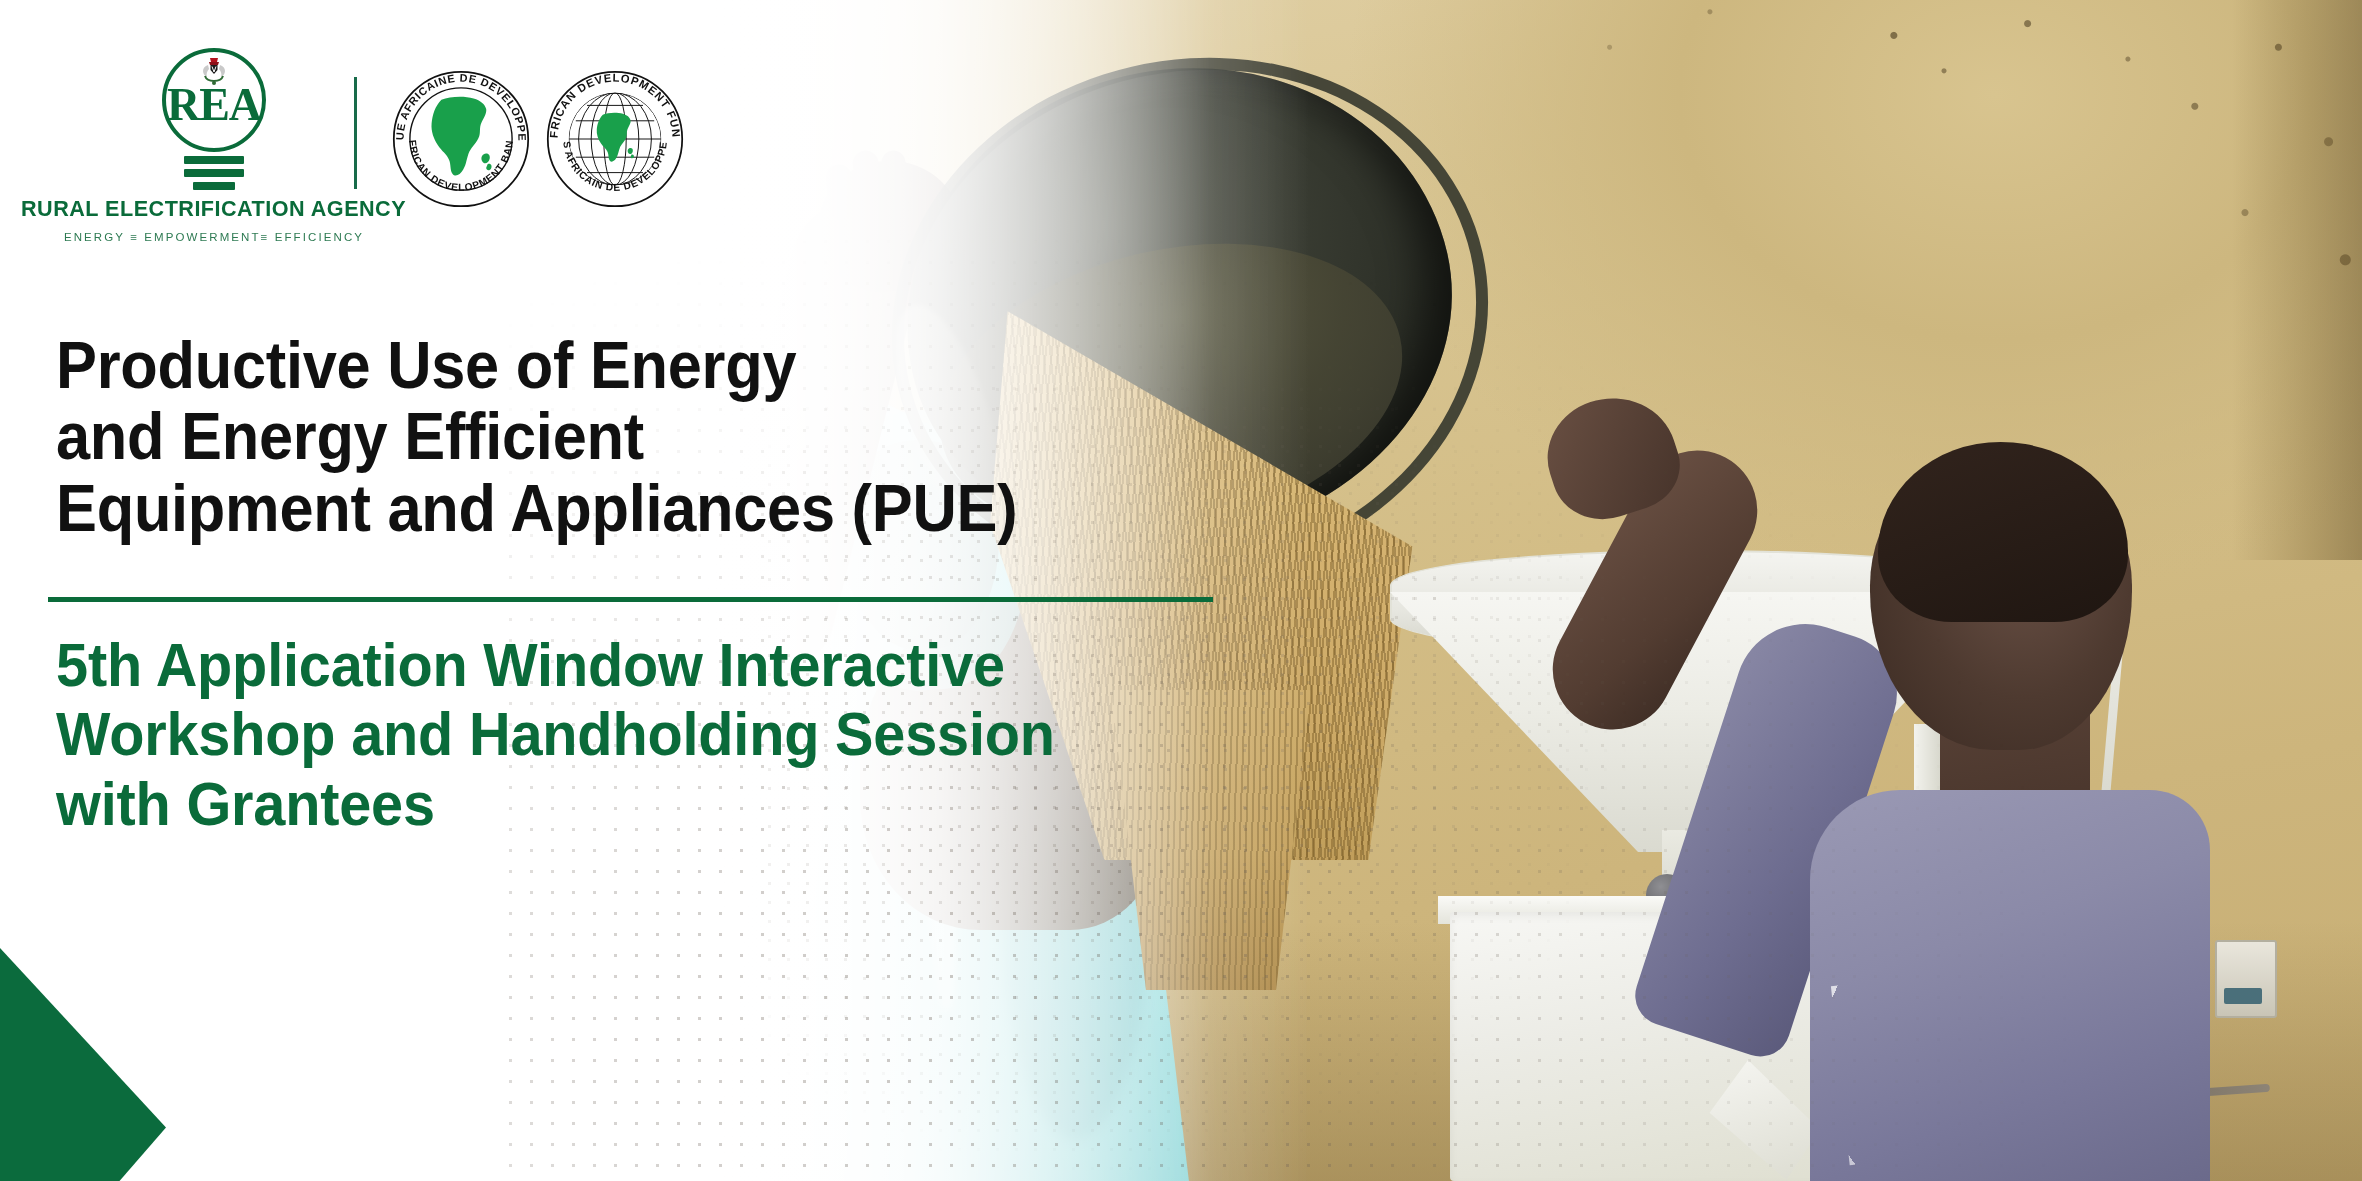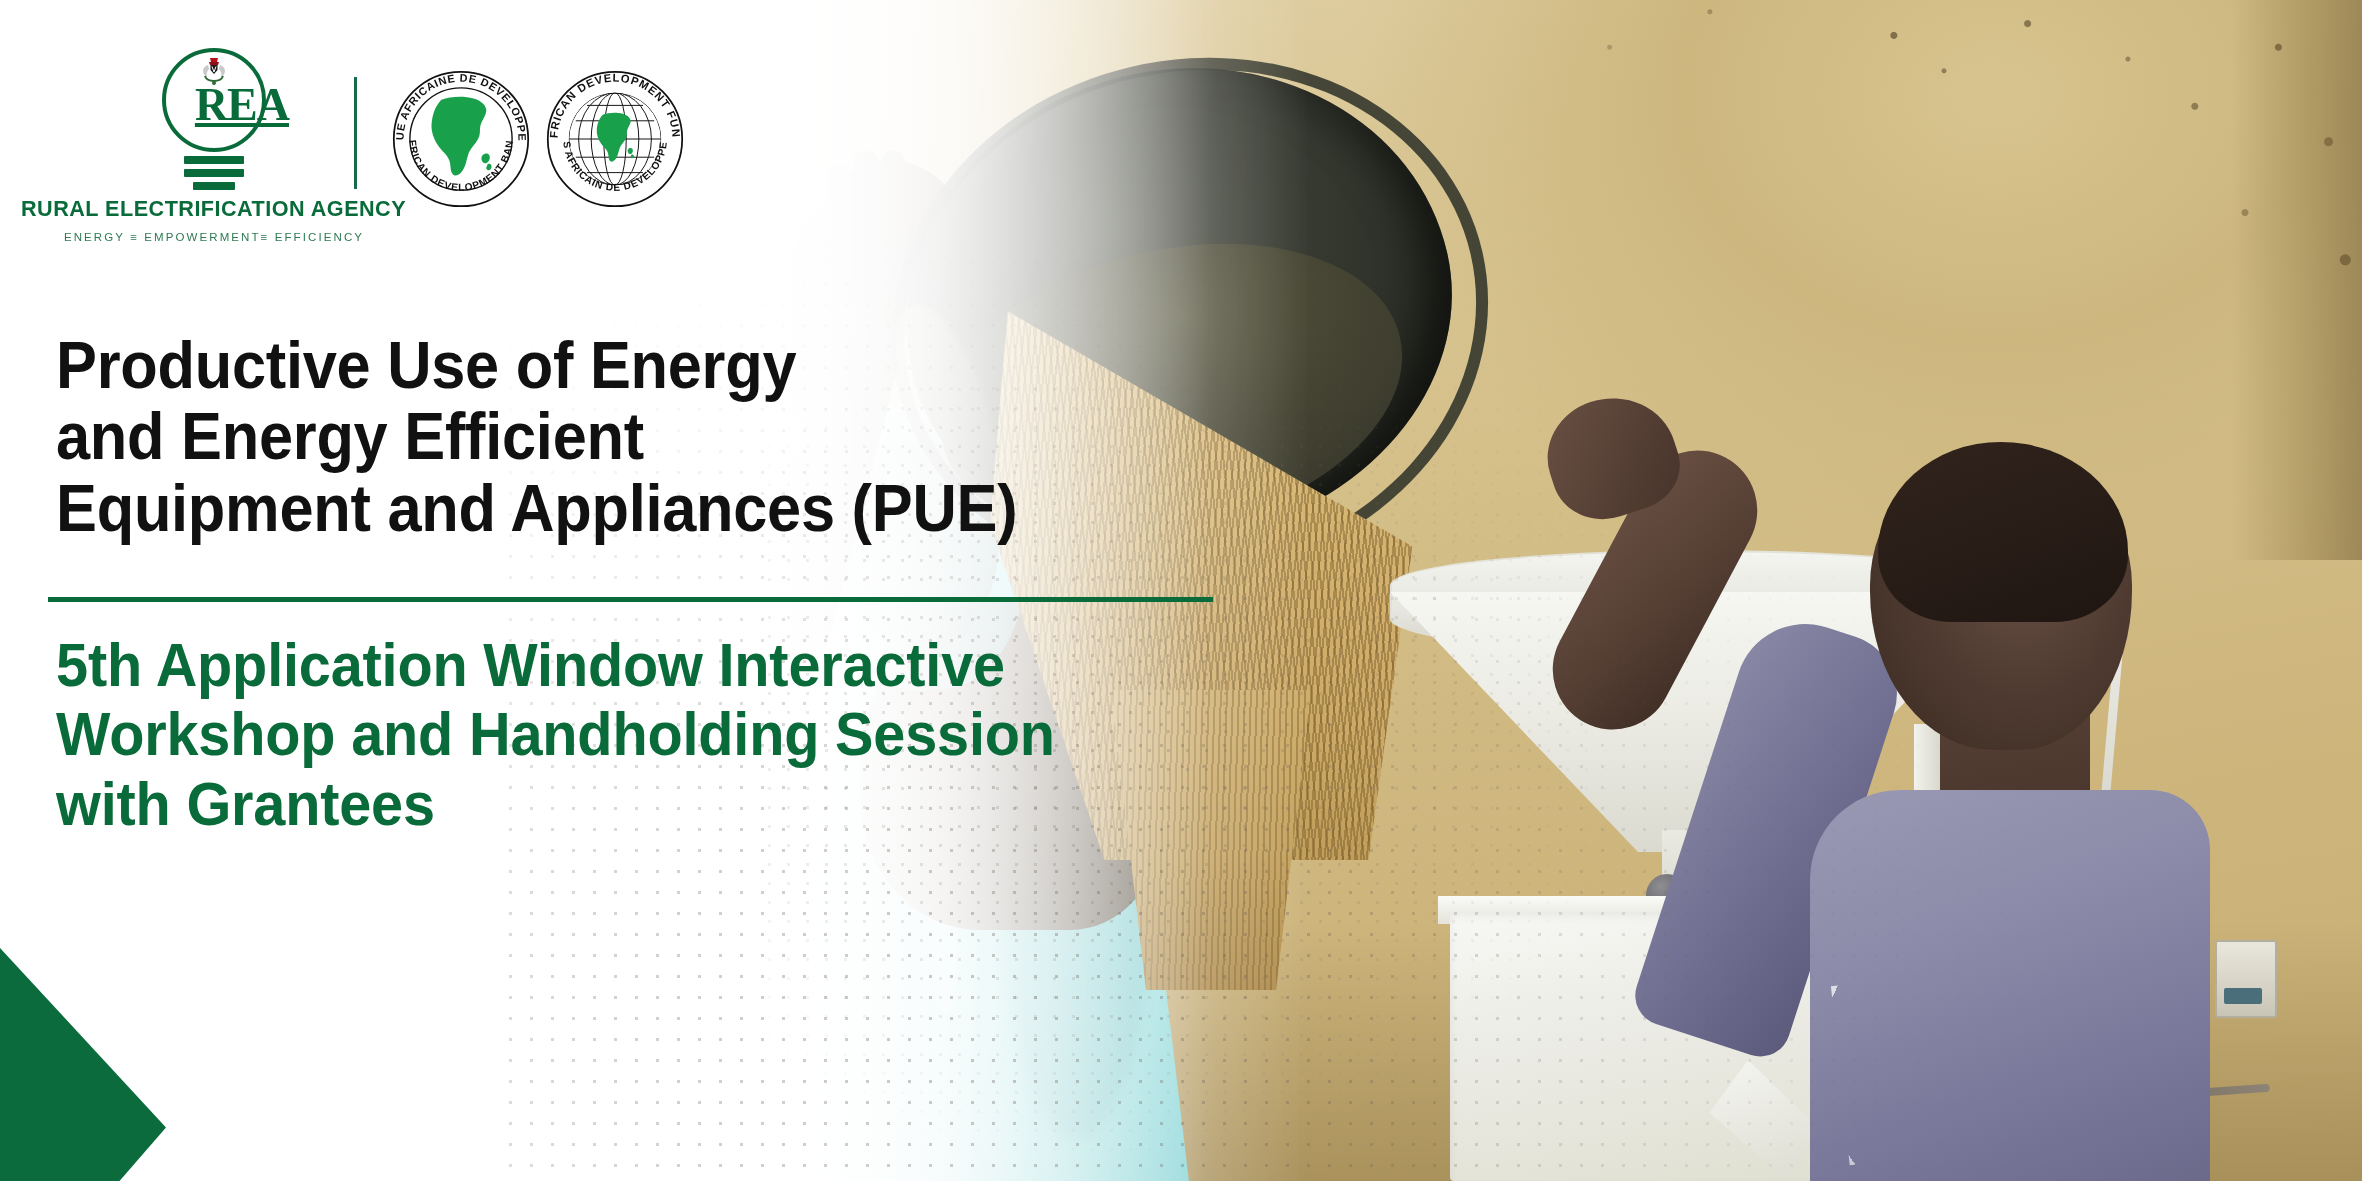--- a/index.html
+++ b/index.html
@@ -187,22 +187,22 @@
     pointer-events:none;}
   .whitewash{position:absolute;left:690px;top:0;width:620px;height:1181px;
     background:linear-gradient(to right,#ffffff 0%,rgba(255,255,255,.96) 14%,rgba(255,255,255,.82) 34%,rgba(255,255,255,.45) 62%,rgba(255,255,255,.12) 85%,rgba(255,255,255,0) 100%);
     pointer-events:none;}
 
   
   .logo-bar{position:absolute;left:100px;top:48px;display:flex;align-items:center;gap:0;}
   .rea-logo{position:relative;width:228px;display:flex;flex-direction:column;align-items:center;}
   .rea-mark{position:relative;width:150px;height:134px;}
   .rea-circle{position:absolute;left:23px;top:0;width:104px;height:104px;border:4px solid #0a6b3a;border-radius:50%;box-sizing:border-box;}
-  .rea-letters{position:absolute;left:0;top:34px;width:150px;text-align:right;
-    font-family:"Liberation Serif",serif;font-weight:700;font-size:46px;color:#0a6b3a;letter-spacing:-1px;line-height:1;text-decoration:underline;}
+  .rea-letters{position:absolute;left:0;top:34px;width:150px;text-align:center;
+    font-family:"Liberation Serif",serif;font-weight:700;font-size:46px;color:#0a6b3a;letter-spacing:-1px;line-height:1;}
   .coat{position:absolute;left:58px;top:8px;width:34px;height:30px;}
   .bulb-base{position:absolute;left:0;top:108px;width:150px;display:flex;flex-direction:column;align-items:center;gap:5px;}
   .bb{background:#0a6b3a;border-radius:1px;}
   .bb1{width:60px;height:8px;}
   .bb2{width:60px;height:8px;}
   .bb3{width:42px;height:8px;}
   .rea-name{margin-top:14px;font-family:"Liberation Sans Narrow","Liberation Sans",sans-serif;
     font-weight:700;font-size:22.5px;letter-spacing:.5px;color:#0a6b3a;white-space:nowrap;transform:scaleX(.96);}
   .rea-tag{margin-top:9px;font-family:"Liberation Sans",sans-serif;font-size:11.5px;letter-spacing:2.1px;
     color:#2d7a52;white-space:nowrap;}

